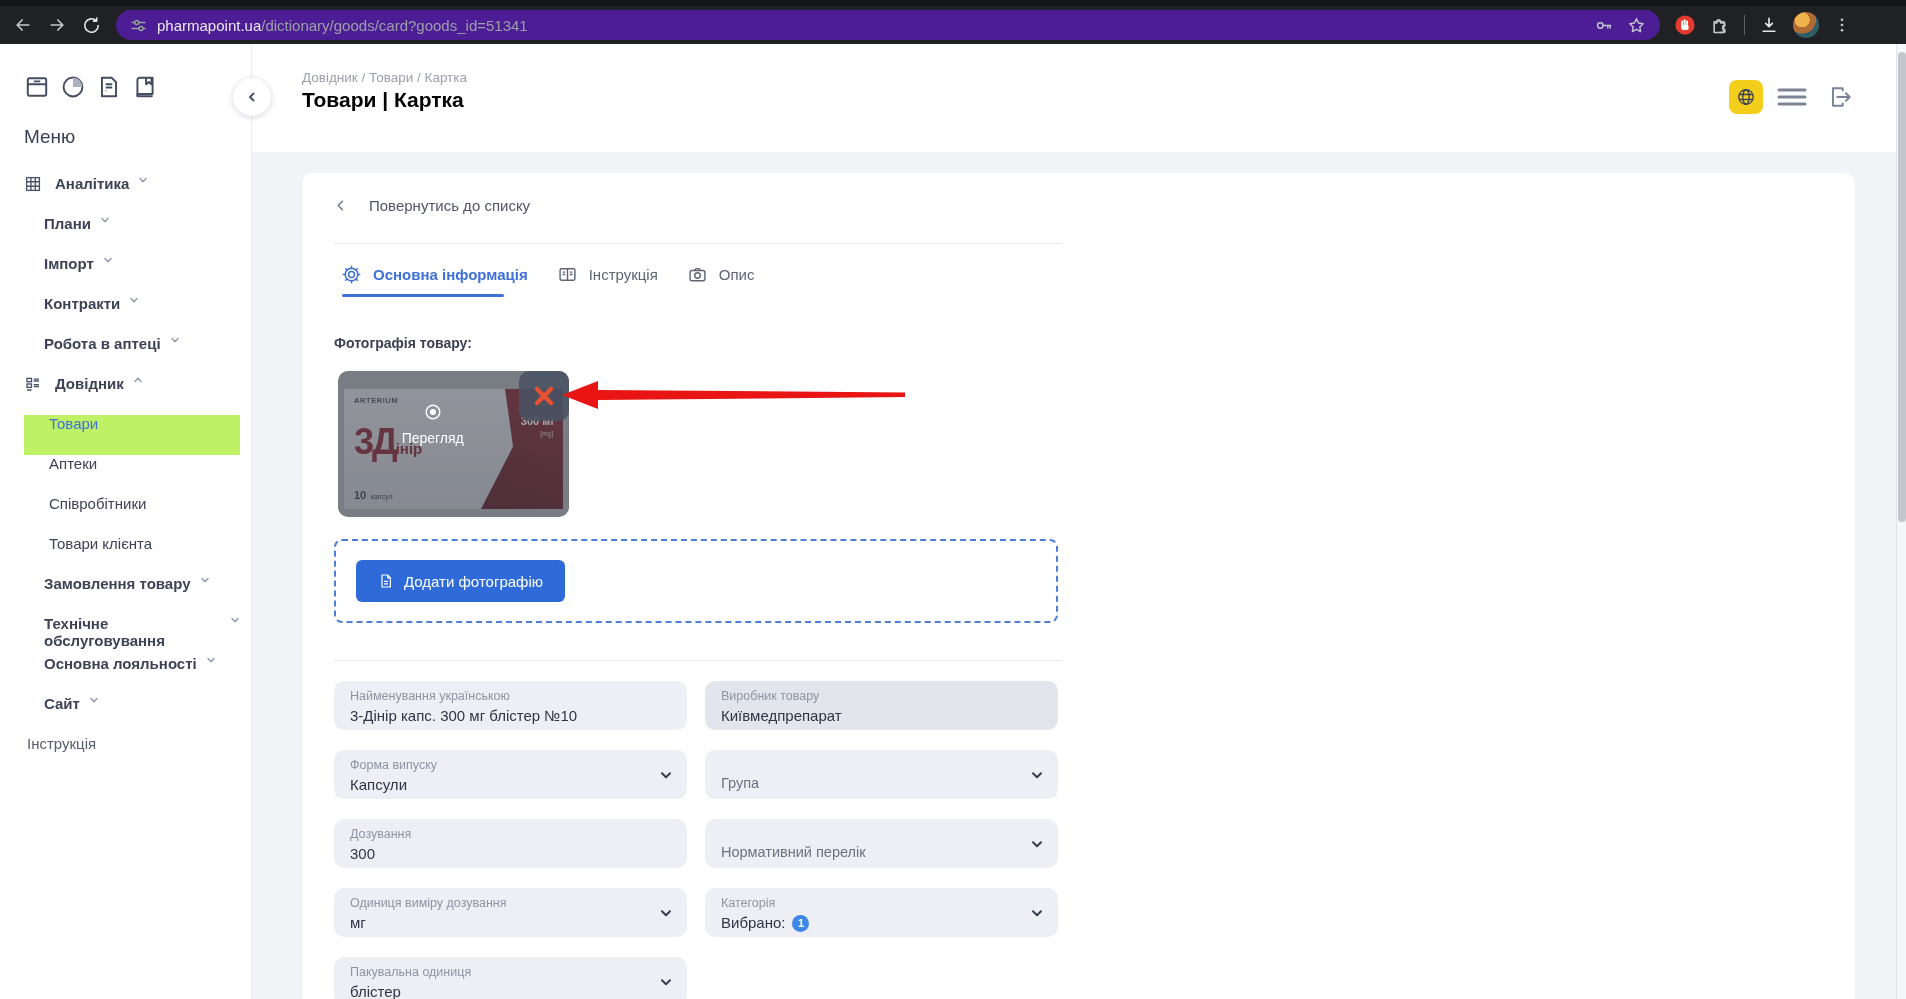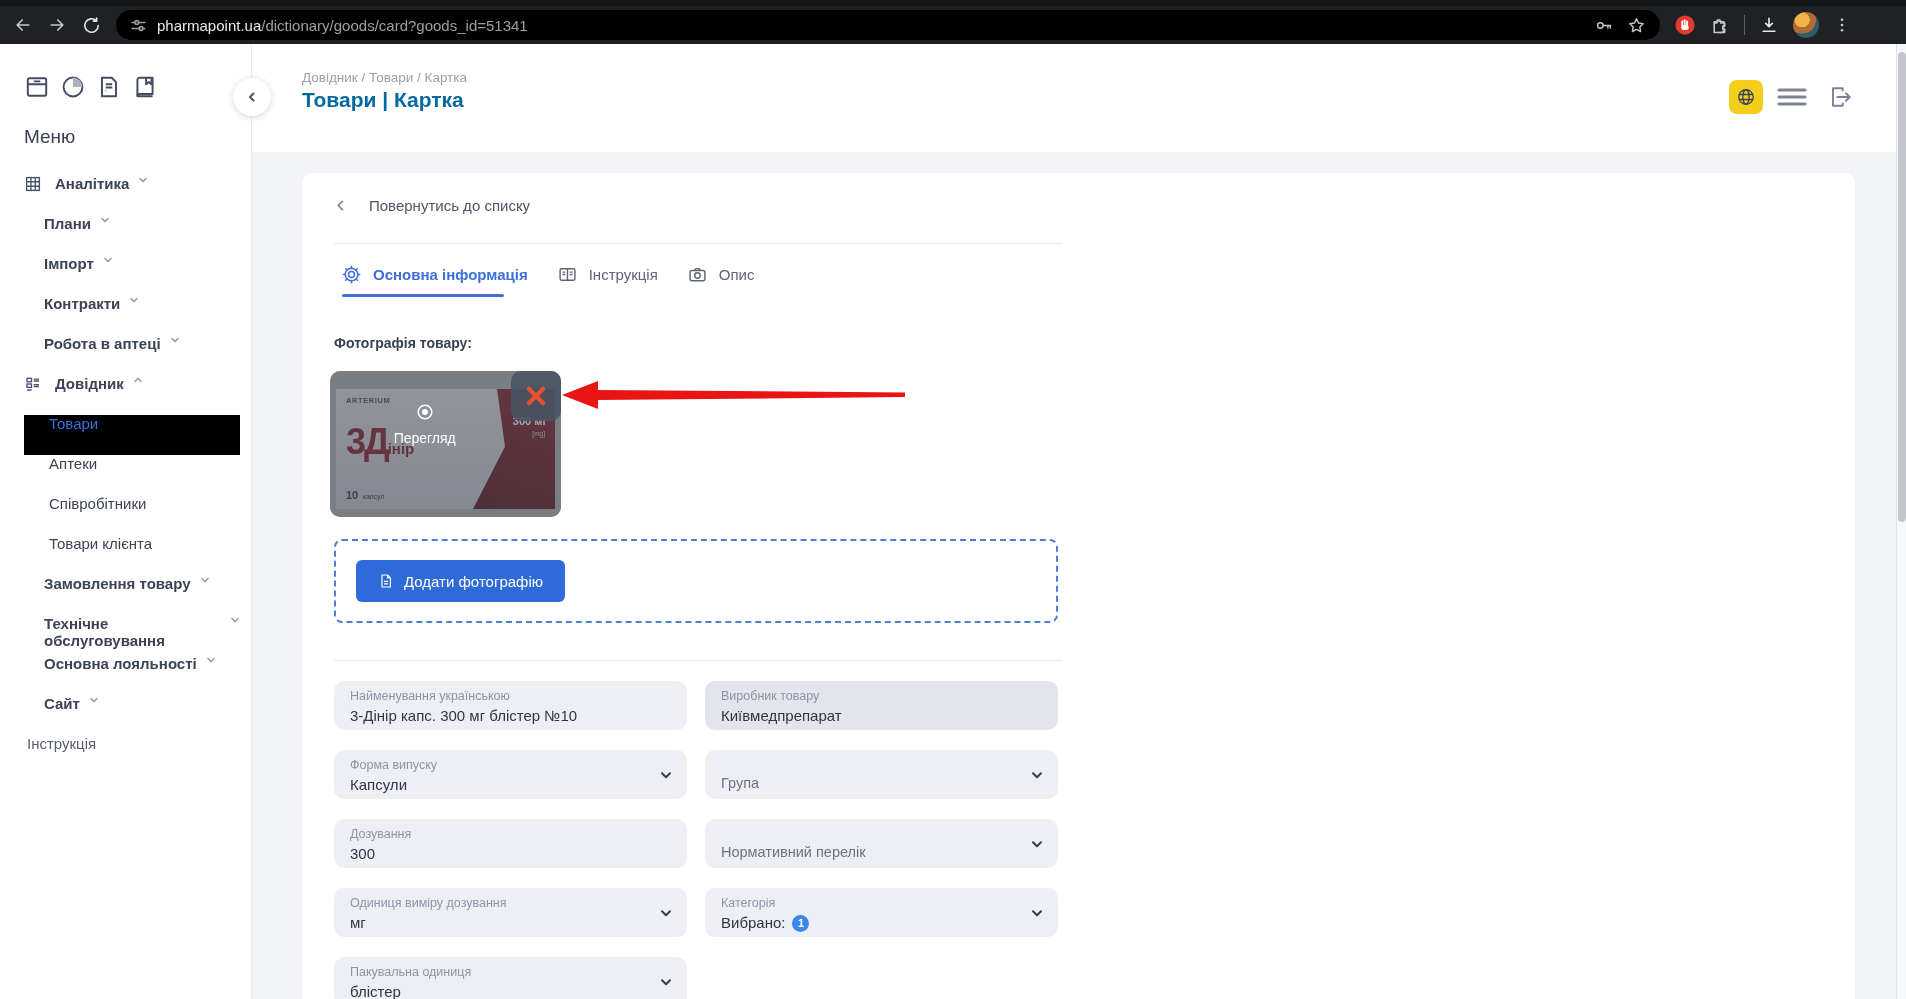--- a/index.html
+++ b/index.html
@@ -4,21 +4,21 @@
 <style>
   * { box-sizing: border-box; margin: 0; padding: 0; }
   html,body { width:1906px; height:999px; overflow:hidden; background:#f3f4f7;
               font-family:"Liberation Sans", sans-serif; position:relative; }
 
   
   .chrome { position:absolute; top:0; left:0; width:1906px; height:44px; background:#202124; z-index:50; }
   .chrome-top { position:absolute; top:0; left:0; right:0; height:6px; background:#141518; }
   .chrome-row { position:absolute; top:6px; left:0; right:0; height:38px; display:flex; align-items:center; }
   .cbtn { width:34px; height:30px; display:flex; align-items:center; justify-content:center; flex:none; }
-  .urlpill { height:30px; width:1544px; flex:none; margin-left:8px; background:#000000; border-radius:15px;
+  .urlpill { height:30px; width:1544px; flex:none; margin-left:8px; background:#4c1d95; border-radius:15px;
              display:flex; align-items:center; padding:0 14px; }
   .url-host { color:#e8eaed; font-size:15px; margin-left:10px; white-space:nowrap; }
   .url-path { color:#9aa0a6; font-size:15px; white-space:nowrap; }
   .pill-sp { flex:1; }
   .pill-ic { display:flex; margin-left:14px; }
   .chrome-right { display:flex; align-items:center; gap:14px; margin-left:14px; }
   .chrome-div { width:1px; height:20px; background:#5f6368; }
   .avatar { width:26px; height:26px; border-radius:50%; flex:none;
             background: radial-gradient(circle at 35% 30%, #f0b24a 0 30%, #b06a33 31% 55%, #2e5d68 56% 100%); }
 
@@ -26,33 +26,33 @@
   .sidebar { position:absolute; top:44px; left:0; width:252px; height:955px; background:#fff;
              border-right:1px solid #ececf0; z-index:10; }
   .side-icons { position:absolute; top:30px; left:24px; display:flex; gap:10px; color:#434c61; }
   .menu-title { position:absolute; top:82px; left:24px; font-size:19px; color:#3a4154; }
   .menu { position:absolute; top:131px; left:0; width:240px; }
   .mi { height:40px; display:flex; align-items:flex-start; font-size:15px; color:#3c4356; cursor:pointer; }
   .mi.parent { font-weight:700; padding-left:44px; }
   .mi.withicon { padding-left:24px; }
   .mi .mic { width:18px; display:flex; margin-right:13px; color:#49536a; }
   .mi.sub { padding-left:49px; font-weight:400; }
-  .mi.active { background:#000000; color:#3e70d8; font-weight:500; margin-left:24px; padding-left:25px; }
+  .mi.active { background:#bef264; color:#3e70d8; font-weight:500; margin-left:24px; padding-left:25px; }
   .mi.plain { padding-left:27px; color:#565e6e; }
   .chev { margin-left:9px; color:#98a0af; display:flex; }
   .chev.up svg { transform:rotate(180deg); }
 
   .collapse-btn { position:absolute; left:233px; top:78px; width:38px; height:38px; border-radius:50%;
                   background:#fff; box-shadow:0 1px 6px rgba(25,35,60,.2); display:flex; align-items:center;
                   justify-content:center; z-index:20; color:#49536a; border:none; cursor:pointer; }
 
   
   .header { position:absolute; left:252px; top:44px; width:1654px; height:108px; background:#fff; }
   .breadcrumb { position:absolute; left:50px; top:26px; font-size:13.5px; color:#9aa0ac; }
-  .page-title { position:absolute; left:50px; top:44px; font-size:21px; font-weight:700; color:#0369a1; }
+  .page-title { position:absolute; left:50px; top:44px; font-size:21px; font-weight:700; color:#000000; }
   .hbtn { position:absolute; top:36px; width:34px; height:34px; display:flex; align-items:center;
           justify-content:center; cursor:pointer; border:none; background:transparent; }
   .globe-btn { left:1477px; background:#f3cf1c; border-radius:8px; color:#3a4154; }
   .burger-btn { left:1523px; color:#7b8496; }
   .logout-btn { left:1571px; color:#7b8496; }
 
   .app-bg { position:absolute; left:252px; top:152px; width:1654px; height:847px; background:#f3f4f7; }
 
   
   .card { position:absolute; left:302px; top:173px; width:1553px; height:1000px; background:#fff;
@@ -63,21 +63,21 @@
   .div1 { position:absolute; left:32px; top:70px; width:728px; height:1px; background:#e8e9ed; }
   .div2 { position:absolute; left:32px; top:487px; width:728px; height:1px; background:#e8e9ed; }
   .tabs { position:absolute; left:40px; top:86px; height:30px; display:flex; gap:30px; }
   .tab { display:flex; align-items:center; gap:12px; font-size:15px; color:#5d6575; cursor:pointer; }
   .tab .ti { display:flex; }
   .tab.active { color:#3e70d8; font-weight:600; }
   .tab-underline { position:absolute; left:40px; top:121px; width:162px; height:3px; background:#3e70d8; border-radius:2px; }
   .photo-label { position:absolute; left:32px; top:162px; font-size:14px; font-weight:700; color:#3a4154; }
 
   
-  .photo-wrap { position:absolute; left:28px; top:198px; width:231px; height:146px; border-radius:10px; cursor:pointer; }
+  .photo-wrap { position:absolute; left:36px; top:198px; width:231px; height:146px; border-radius:10px; cursor:pointer; }
   .pkg { position:absolute; inset:0; background:#b2b3b6; border-radius:10px; overflow:hidden; }
   .pkg-box { position:absolute; left:6px; right:6px; top:18px; bottom:8px;
              background:linear-gradient(180deg,#dfdfe2,#c9cacd); }
   .pkg-band { position:absolute; right:0; top:0; bottom:0; width:100px;
               background:linear-gradient(200deg,#8d3036,#5e2027);
               clip-path:polygon(42% 0, 100% 0, 100% 100%, 18% 100%, 50% 48%); }
   .pkg-brand { position:absolute; left:10px; top:7px; font-size:7.5px; letter-spacing:.6px; color:#50555e; font-weight:700; }
   .pkg-name { position:absolute; left:10px; top:32px; color:#8e2b33; }
   .pkg-name .big { font-size:36px; font-weight:800; letter-spacing:-2px; }
   .pkg-name .rest { font-size:15px; font-weight:700; }

